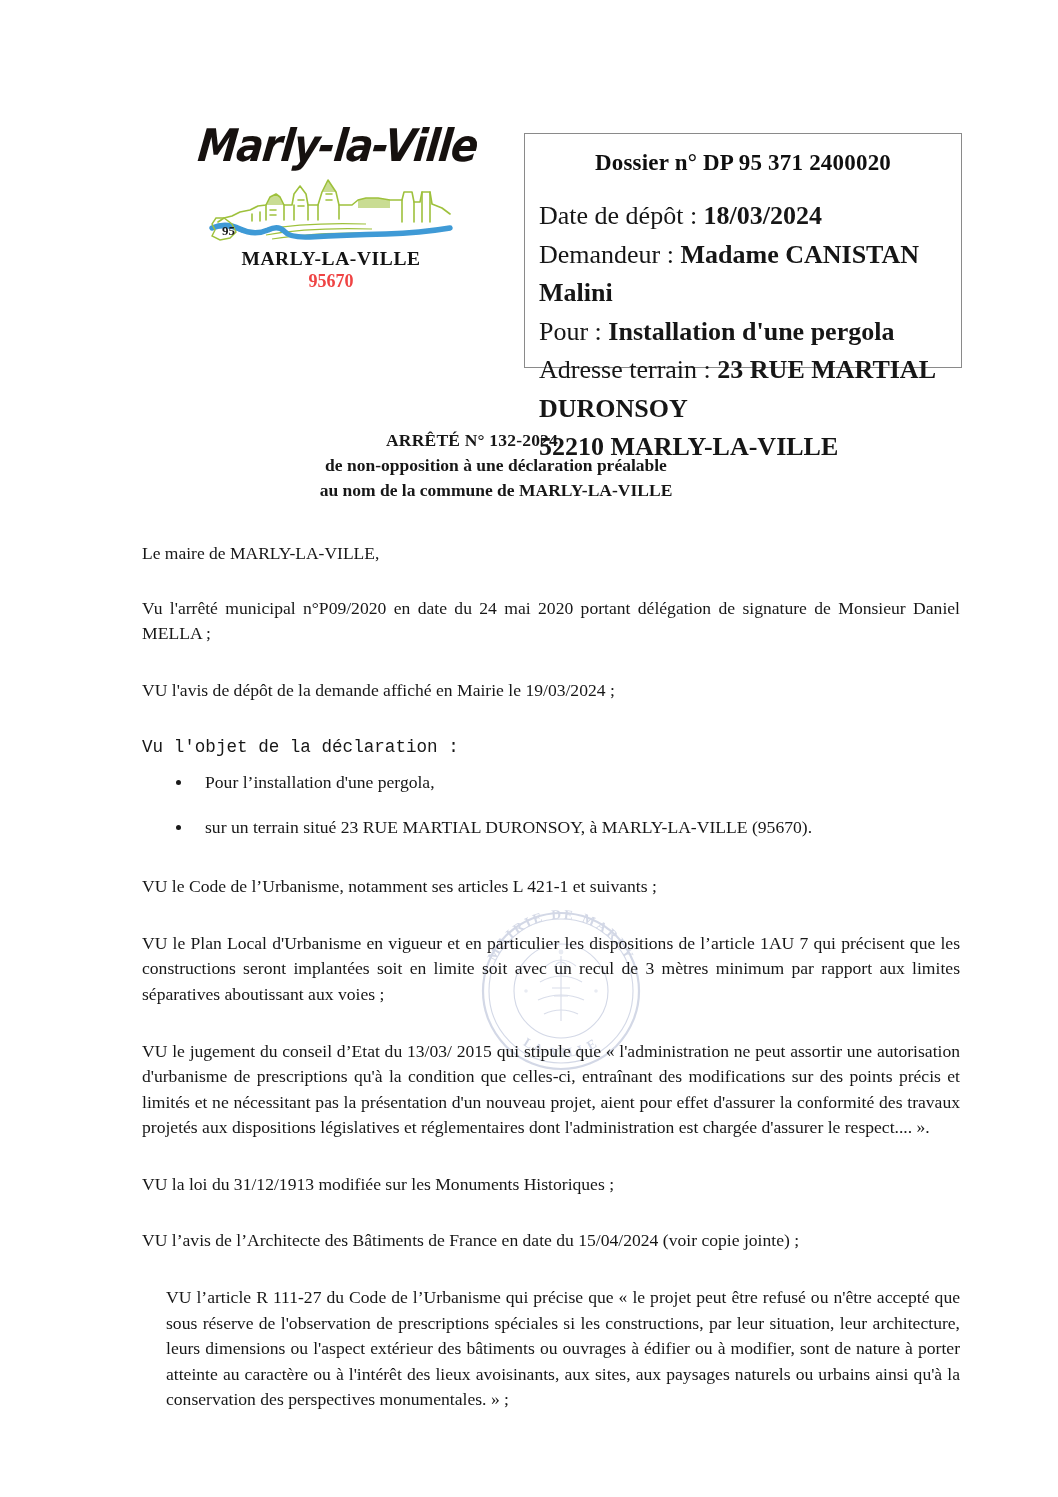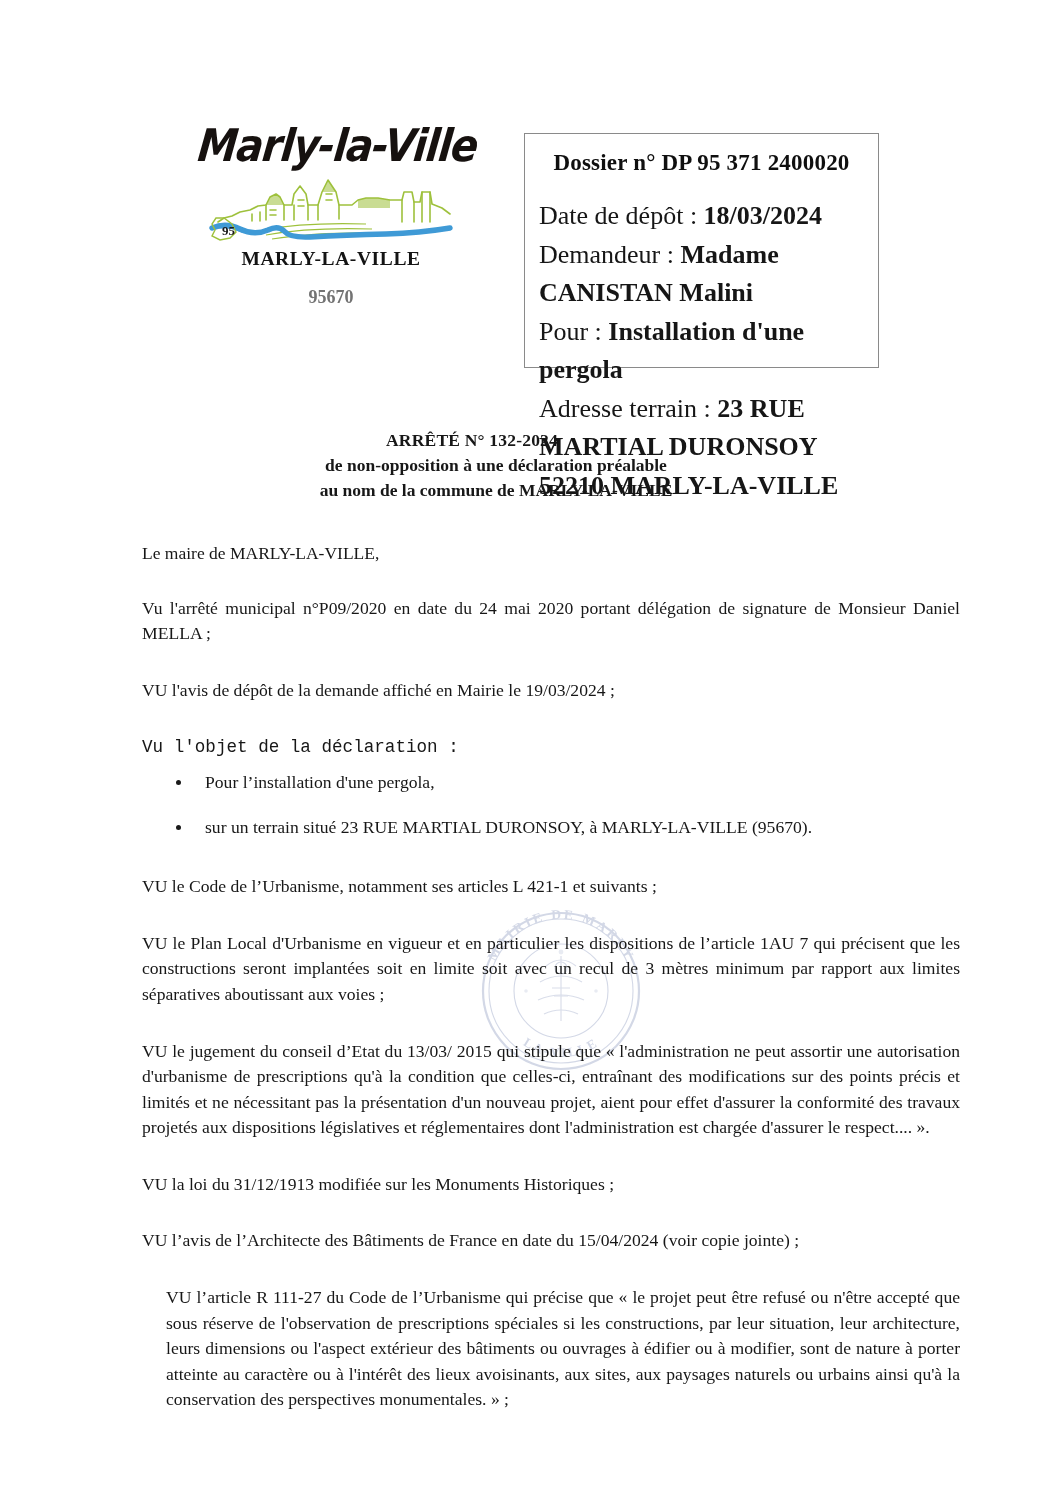--- a/index.html
+++ b/index.html
@@ -67,31 +67,31 @@
     font-weight: 700;
     letter-spacing: 0.6px;
     color: #141414;
     margin-top: 2px;
     line-height: 1.15;
   }
   .logo-zip {
     font-family: "Liberation Serif", serif;
     font-size: 18px;
     font-weight: 700;
-    color: #737373;
+    color: #ef4444;
     line-height: 1.2;
-    margin-top: 17px;
+    margin-top: 1px;
   }
 
   
   .dossier-box {
     position: absolute;
     left: 524px;
     top: 133px;
-    width: 355px;
+    width: 438px;
     height: 235px;
     border: 1.2px solid #8a8a8a;
     box-sizing: border-box;
     background: #ffffff;
     padding: 10px 14px 8px 14px;
   }
   .dossier-title {
     text-align: center;
     font-size: 23px;
     font-weight: 700;

